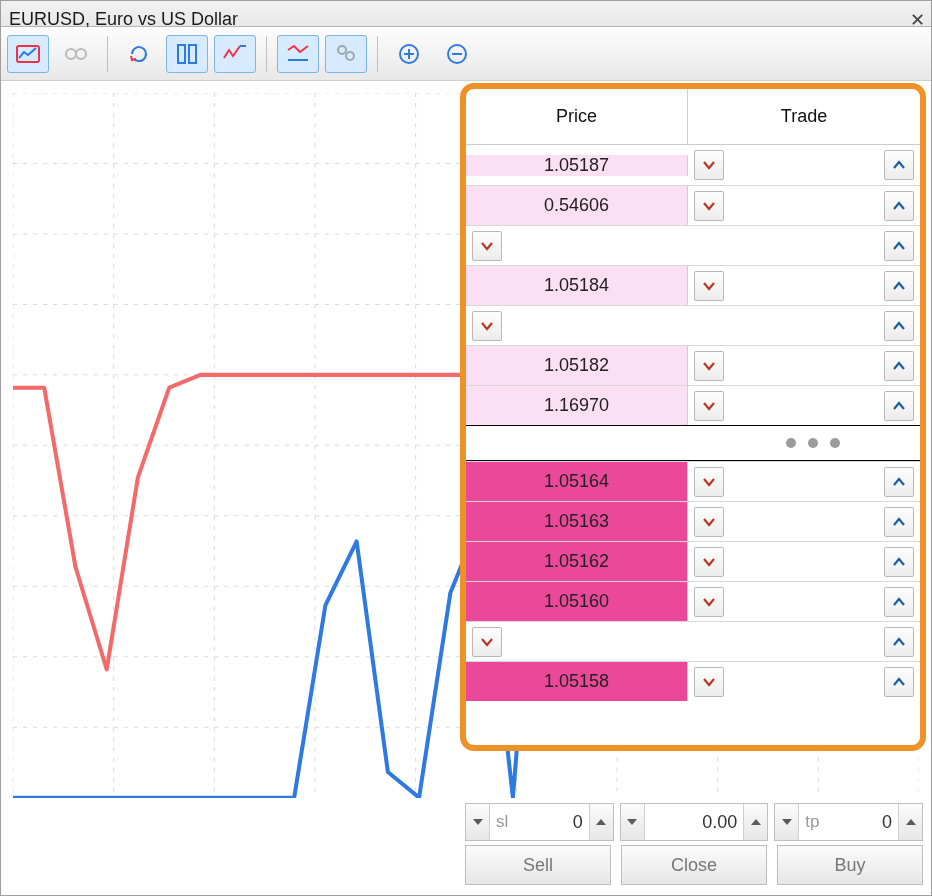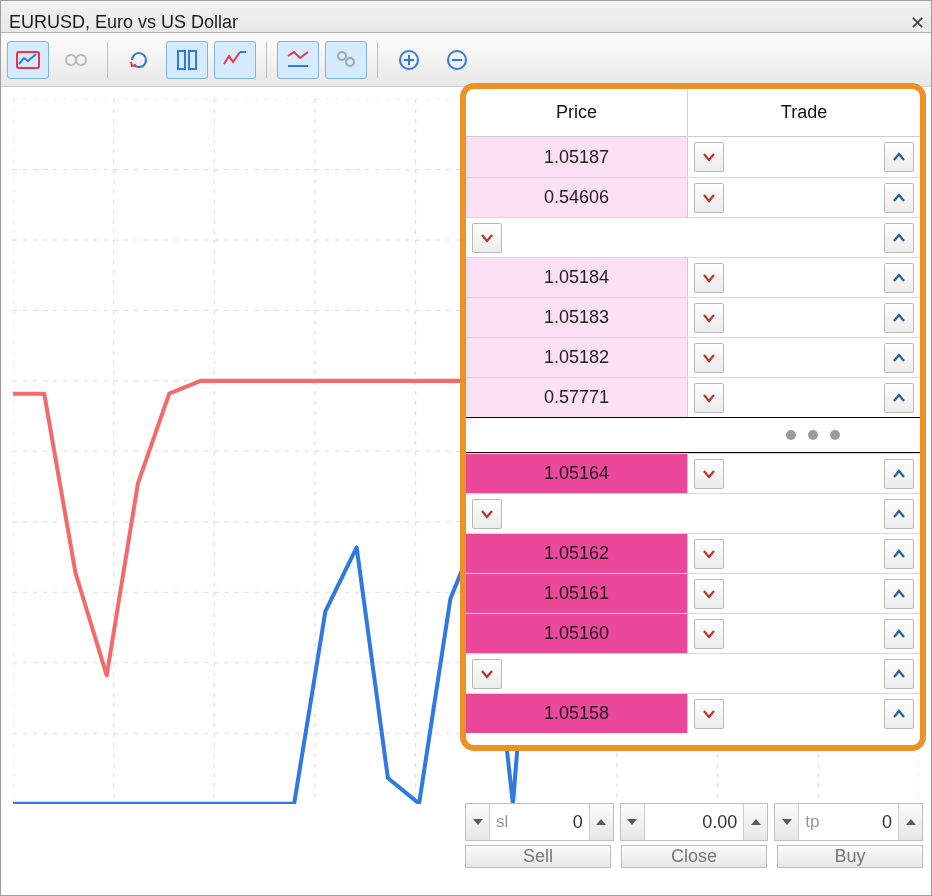--- a/index.html
+++ b/index.html
@@ -5,21 +5,21 @@
   * { box-sizing: border-box; margin: 0; padding: 0; }
   html, body { width: 932px; height: 896px; font-family: Tahoma, Verdana, sans-serif; font-size: 16px; color: #333; }
   .window {
     width: 932px; height: 896px;
     border: 1px solid #9e9e9e;
     background: #fff;
     display: flex; flex-direction: column;
     position: relative;
   }
   .titlebar {
-    height: 32px;
+    height: 26px;
     background: linear-gradient(#f2f2f2,#e8e8e8);
     border-bottom: 1px solid #b4b4b4;
     display: flex; align-items: center; justify-content: space-between;
     padding: 12px 6px 0 8px;
     font-size: 18px;
     color: #1a1a1a;
     font-family: Verdana, Tahoma, sans-serif;
   }
   .toolbar {
     height: 54px;
@@ -62,39 +62,39 @@
     left: 459px;
     width: 466px;
     height: 668px;
     border: 6px solid #ee9228;
     border-radius: 14px;
     background: #fff;
     display: flex; flex-direction: column;
     overflow: hidden;
   }
   .dom-header {
-    display: flex; height: 48px;
+    display: flex; height: 56px;
     border-bottom: 1px solid #ccc;
   }
   .dom-head-col {
     display:flex; align-items:center; justify-content:center;
     font-size: 18px;
     color: #111;
   }
   .dom-head-price { width: 222px; border-right: 1px solid #d0d0d0; }
   .dom-head-trade { flex:1; }
 
   .dom-body { flex:1; display:flex; flex-direction:column; }
   .dom-row {
     height: 40px;
     display: flex;
     align-items: stretch;
     border-top: 1px solid #d8d8d8;
   }
-  .dom-row:first-child { border-top: none; }
+  .dom-row:first-child { border-top: none; align-items: center; }
   .price-cell {
     width: 222px;
     display:flex; align-items:center; justify-content:center;
     font-family: Tahoma, Verdana, sans-serif;
     font-size: 18px;
     color: #222;
     border-right: 1px solid #d0d0d0;
   }
   .ask .price-cell { background: #fbdff2; }
   .bid .price-cell { background: #ec4899; }
@@ -148,21 +148,21 @@
     flex:1; display:flex; align-items:center; justify-content:flex-end;
     padding: 0 6px;
     font-size: 18px; color:#333;
     gap: 16px;
   }
   .spin-val .ph { color:#9a9a9a; font-size:17px; margin-right:auto; }
   .tri { width:0; height:0; }
   .tri.down { border-left:5px solid transparent; border-right:5px solid transparent; border-top:6px solid #5b5b5b; }
   .tri.up   { border-left:5px solid transparent; border-right:5px solid transparent; border-bottom:6px solid #5b5b5b; }
 
-  .action-row { display:flex; gap:10px; height:23px; }
+  .action-row { display:flex; gap:10px; height:40px; }
   .action-btn {
     flex:1;
     border:1px solid #bdbdbd;
     background: linear-gradient(#fbfbfb,#e7e7e7);
     display:flex; align-items:center; justify-content:center;
     font-size: 18px; color:#777;
   }
 
   .tb-svg { width:28px; height:28px; }
   .close-x { font-size: 18px; color:#444; cursor:default; }
@@ -332,21 +332,20 @@
             </div>
             <div class="spacer"></div>
             <div class="arrow-btn">
               <svg viewBox="0 0 14 14" class="chev up">
                 <polyline points="2,10 7,4 12,10"></polyline>
               </svg>
             </div>
           </div>
         </div>
         <div class="dom-row ask">
-          <div class="price-cell">1.05183</div>
           <div class="trade-cell">
             <div class="arrow-btn">
               <svg viewBox="0 0 14 14" class="chev down">
                 <polyline points="2,4 7,10 12,4"></polyline>
               </svg>
             </div>
             <div class="spacer"></div>
             <div class="arrow-btn">
               <svg viewBox="0 0 14 14" class="chev up">
                 <polyline points="2,10 7,4 12,10"></polyline>
@@ -364,21 +363,21 @@
             </div>
             <div class="spacer"></div>
             <div class="arrow-btn">
               <svg viewBox="0 0 14 14" class="chev up">
                 <polyline points="2,10 7,4 12,10"></polyline>
               </svg>
             </div>
           </div>
         </div>
         <div class="dom-row ask">
-          <div class="price-cell">0.57771</div>
+          <div class="price-cell">1.16970</div>
           <div class="trade-cell">
             <div class="arrow-btn">
               <svg viewBox="0 0 14 14" class="chev down">
                 <polyline points="2,4 7,10 12,4"></polyline>
               </svg>
             </div>
             <div class="spacer"></div>
             <div class="arrow-btn">
               <svg viewBox="0 0 14 14" class="chev up">
                 <polyline points="2,10 7,4 12,10"></polyline>
@@ -401,52 +400,37 @@
             </div>
             <div class="spacer"></div>
             <div class="arrow-btn">
               <svg viewBox="0 0 14 14" class="chev up">
                 <polyline points="2,10 7,4 12,10"></polyline>
               </svg>
             </div>
           </div>
         </div>
         <div class="dom-row bid">
+          <div class="price-cell">1.05163</div>
           <div class="trade-cell">
             <div class="arrow-btn">
               <svg viewBox="0 0 14 14" class="chev down">
                 <polyline points="2,4 7,10 12,4"></polyline>
               </svg>
             </div>
             <div class="spacer"></div>
             <div class="arrow-btn">
               <svg viewBox="0 0 14 14" class="chev up">
                 <polyline points="2,10 7,4 12,10"></polyline>
               </svg>
             </div>
           </div>
         </div>
         <div class="dom-row bid">
           <div class="price-cell">1.05162</div>
-          <div class="trade-cell">
-            <div class="arrow-btn">
-              <svg viewBox="0 0 14 14" class="chev down">
-                <polyline points="2,4 7,10 12,4"></polyline>
-              </svg>
-            </div>
-            <div class="spacer"></div>
-            <div class="arrow-btn">
-              <svg viewBox="0 0 14 14" class="chev up">
-                <polyline points="2,10 7,4 12,10"></polyline>
-              </svg>
-            </div>
-          </div>
-        </div>
-        <div class="dom-row bid">
-          <div class="price-cell">1.05161</div>
           <div class="trade-cell">
             <div class="arrow-btn">
               <svg viewBox="0 0 14 14" class="chev down">
                 <polyline points="2,4 7,10 12,4"></polyline>
               </svg>
             </div>
             <div class="spacer"></div>
             <div class="arrow-btn">
               <svg viewBox="0 0 14 14" class="chev up">
                 <polyline points="2,10 7,4 12,10"></polyline>

